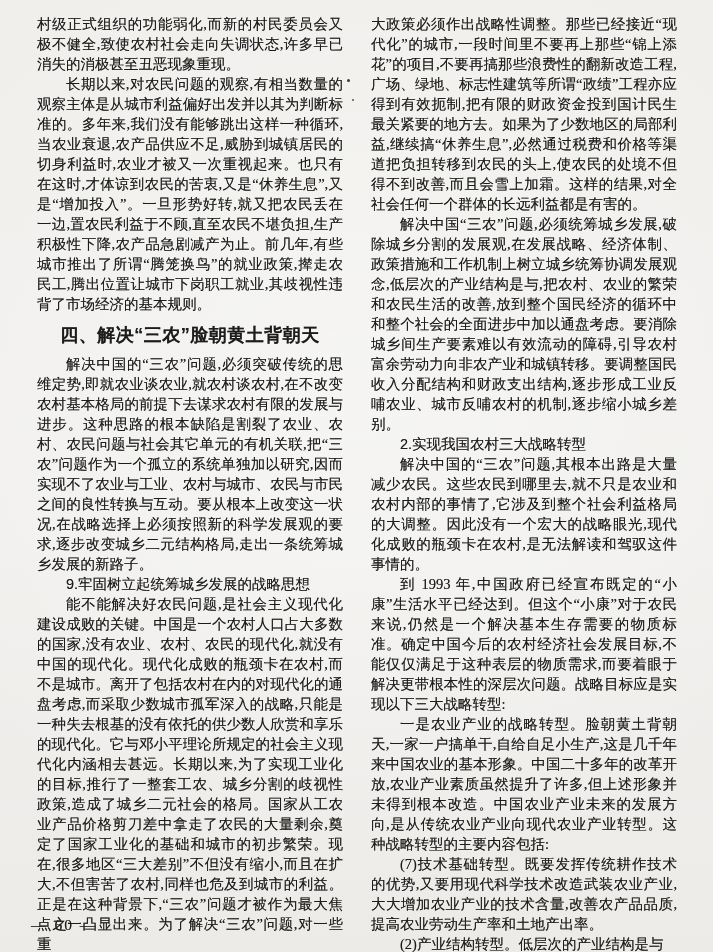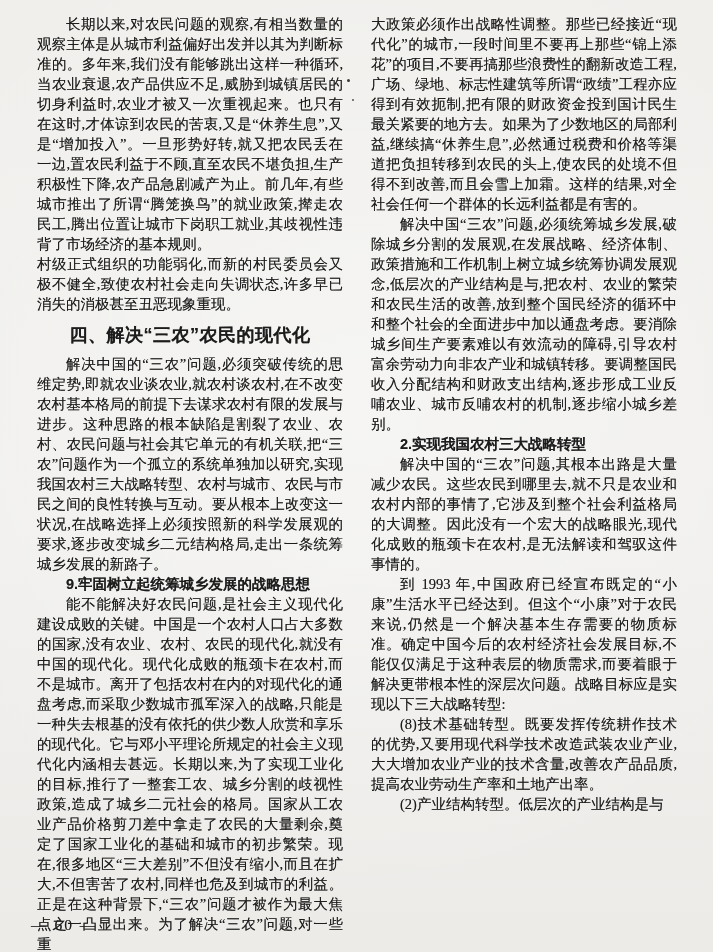--- a/index.html
+++ b/index.html
@@ -39,21 +39,21 @@
     font-weight: 700;
     font-size: 18px;
     line-height: 24px;
     text-align: center;
     text-indent: 0;
     letter-spacing: 0.5px;
     margin: 9px 0 7px 0;
   }
   .block.subheading {
     font-family: "Liberation Sans", "DejaVu Sans", sans-serif;
-    font-weight: 700;
+    font-weight: 400;
     font-size: 14.5px;
     line-height: 20px;
     text-align: left;
   }
   .footer-page-number {
     position: absolute;
     left: 31px;
     top: 915px;
     font-size: 15.5px;
     line-height: 20px;
@@ -76,32 +76,33 @@
     width: 2px;
     height: 2px;
     background: #555;
   }
 </style>
 </head>
 <body>
 
 <div class="page">
   <div class="col col-left">
+      <div class="block paragraph">村级正式组织的功能弱化,而新的村民委员会又极不健全,致使农村社会走向失调状态,许多早已消失的消极甚至丑恶现象重现。</div>
       <div class="block paragraph indent">长期以来,对农民问题的观察,有相当数量的观察主体是从城市利益偏好出发并以其为判断标准的。多年来,我们没有能够跳出这样一种循环,当农业衰退,农产品供应不足,威胁到城镇居民的切身利益时,农业才被又一次重视起来。也只有在这时,才体谅到农民的苦衷,又是“休养生息”,又是“增加投入”。一旦形势好转,就又把农民丢在一边,置农民利益于不顾,直至农民不堪负担,生产积极性下降,农产品急剧减产为止。前几年,有些城市推出了所谓“腾笼换鸟”的就业政策,撵走农民工,腾出位置让城市下岗职工就业,其歧视性违背了市场经济的基本规则。</div>
-      <div class="block paragraph">村级正式组织的功能弱化,而新的村民委员会又极不健全,致使农村社会走向失调状态,许多早已消失的消极甚至丑恶现象重现。</div>
-      <div class="block heading">四、解决“三农”农民的现代化</div>
-      <div class="block paragraph indent">解决中国的“三农”问题,必须突破传统的思维定势,即就农业谈农业,就农村谈农村,在不改变农村基本格局的前提下去谋求农村有限的发展与进步。这种思路的根本缺陷是割裂了农业、农村、农民问题与社会其它单元的有机关联,把“三农”问题作为一个孤立的系统单独加以研究,实现我国农村三大战略转型、农村与城市、农民与市民之间的良性转换与互动。要从根本上改变这一状况,在战略选择上必须按照新的科学发展观的要求,逐步改变城乡二元结构格局,走出一条统筹城乡发展的新路子。</div>
+      <div class="block heading">四、解决“三农”脸朝黄土背朝天</div>
+      <div class="block paragraph indent">解决中国的“三农”问题,必须突破传统的思维定势,即就农业谈农业,就农村谈农村,在不改变农村基本格局的前提下去谋求农村有限的发展与进步。这种思路的根本缺陷是割裂了农业、农村、农民问题与社会其它单元的有机关联,把“三农”问题作为一个孤立的系统单独加以研究,因而实现不了农业与工业、农村与城市、农民与市民之间的良性转换与互动。要从根本上改变这一状况,在战略选择上必须按照新的科学发展观的要求,逐步改变城乡二元结构格局,走出一条统筹城乡发展的新路子。</div>
       <div class="block subheading indent">9.牢固树立起统筹城乡发展的战略思想</div>
       <div class="block paragraph indent">能不能解决好农民问题,是社会主义现代化建设成败的关键。中国是一个农村人口占大多数的国家,没有农业、农村、农民的现代化,就没有中国的现代化。现代化成败的瓶颈卡在农村,而不是城市。离开了包括农村在内的对现代化的通盘考虑,而采取少数城市孤军深入的战略,只能是一种失去根基的没有依托的供少数人欣赏和享乐的现代化。它与邓小平理论所规定的社会主义现代化内涵相去甚远。长期以来,为了实现工业化的目标,推行了一整套工农、城乡分割的歧视性政策,造成了城乡二元社会的格局。国家从工农业产品价格剪刀差中拿走了农民的大量剩余,奠定了国家工业化的基础和城市的初步繁荣。现在,很多地区“三大差别”不但没有缩小,而且在扩大,不但害苦了农村,同样也危及到城市的利益。正是在这种背景下,“三农”问题才被作为最大焦点之一凸显出来。为了解决“三农”问题,对一些重</div>
     </div>
   <div class="col col-right">
       <div class="block paragraph">大政策必须作出战略性调整。那些已经接近“现代化”的城市,一段时间里不要再上那些“锦上添花”的项目,不要再搞那些浪费性的翻新改造工程,广场、绿地、标志性建筑等所谓“政绩”工程亦应得到有效扼制,把有限的财政资金投到国计民生最关紧要的地方去。如果为了少数地区的局部利益,继续搞“休养生息”,必然通过税费和价格等渠道把负担转移到农民的头上,使农民的处境不但得不到改善,而且会雪上加霜。这样的结果,对全社会任何一个群体的长远利益都是有害的。</div>
       <div class="block paragraph indent">解决中国“三农”问题,必须统筹城乡发展,破除城乡分割的发展观,在发展战略、经济体制、政策措施和工作机制上树立城乡统筹协调发展观念,低层次的产业结构是与,把农村、农业的繁荣和农民生活的改善,放到整个国民经济的循环中和整个社会的全面进步中加以通盘考虑。要消除城乡间生产要素难以有效流动的障碍,引导农村富余劳动力向非农产业和城镇转移。要调整国民收入分配结构和财政支出结构,逐步形成工业反哺农业、城市反哺农村的机制,逐步缩小城乡差别。</div>
       <div class="block subheading indent">2.实现我国农村三大战略转型</div>
       <div class="block paragraph indent">解决中国的“三农”问题,其根本出路是大量减少农民。这些农民到哪里去,就不只是农业和农村内部的事情了,它涉及到整个社会利益格局的大调整。因此没有一个宏大的战略眼光,现代化成败的瓶颈卡在农村,是无法解读和驾驭这件事情的。</div>
       <div class="block paragraph indent">到 1993 年,中国政府已经宣布既定的“小康”生活水平已经达到。但这个“小康”对于农民来说,仍然是一个解决基本生存需要的物质标准。确定中国今后的农村经济社会发展目标,不能仅仅满足于这种表层的物质需求,而要着眼于解决更带根本性的深层次问题。战略目标应是实现以下三大战略转型:</div>
-      <div class="block paragraph indent">(8)技术基础转型。既要发挥传统耕作技术的优势,又要用现代科学技术改造武装农业产业,大大增加农业产业的技术含量,改善农产品品质,提高农业劳动生产率和土地产出率。</div>
+      <div class="block paragraph indent">一是农业产业的战略转型。脸朝黄土背朝天,一家一户搞单干,自给自足小生产,这是几千年来中国农业的基本形象。中国二十多年的改革开放,农业产业素质虽然提升了许多,但上述形象并未得到根本改造。中国农业产业未来的发展方向,是从传统农业产业向现代农业产业转型。这种战略转型的主要内容包括:</div>
+      <div class="block paragraph indent">(7)技术基础转型。既要发挥传统耕作技术的优势,又要用现代科学技术改造武装农业产业,大大增加农业产业的技术含量,改善农产品品质,提高农业劳动生产率和土地产出率。</div>
       <div class="block paragraph indent">(2)产业结构转型。低层次的产业结构是与</div>
     </div>
   <div class="scan-speck"></div>
   <div class="scan-speck speck-2"></div>
   <div class="footer-page-number">—  60  —</div>
 </div>
 
 </body></html>

